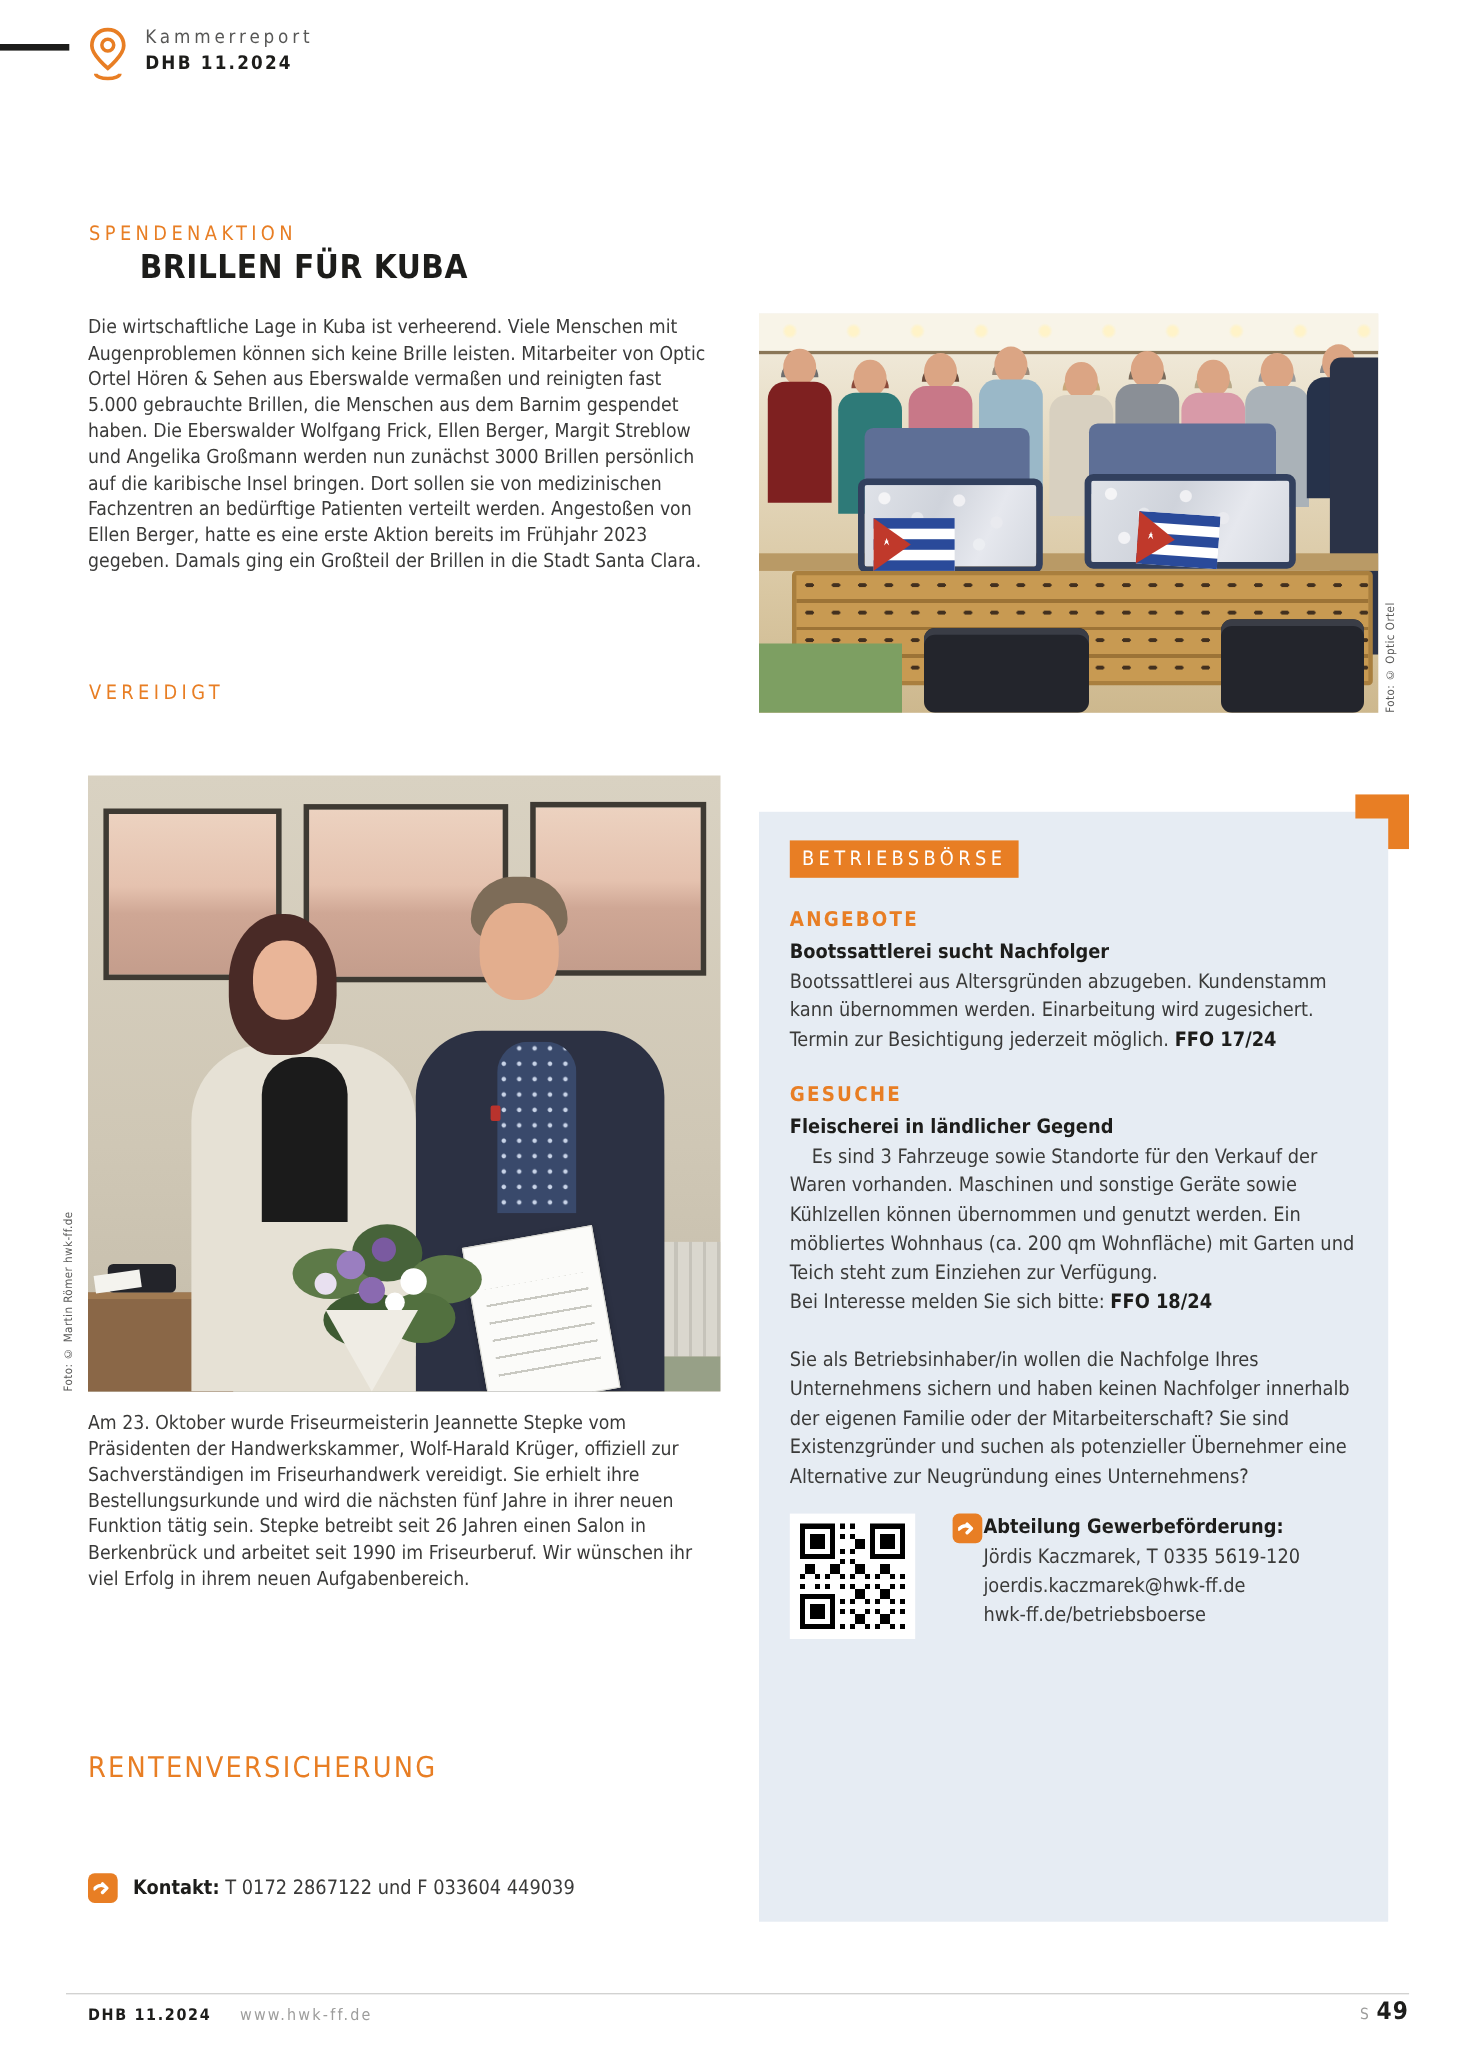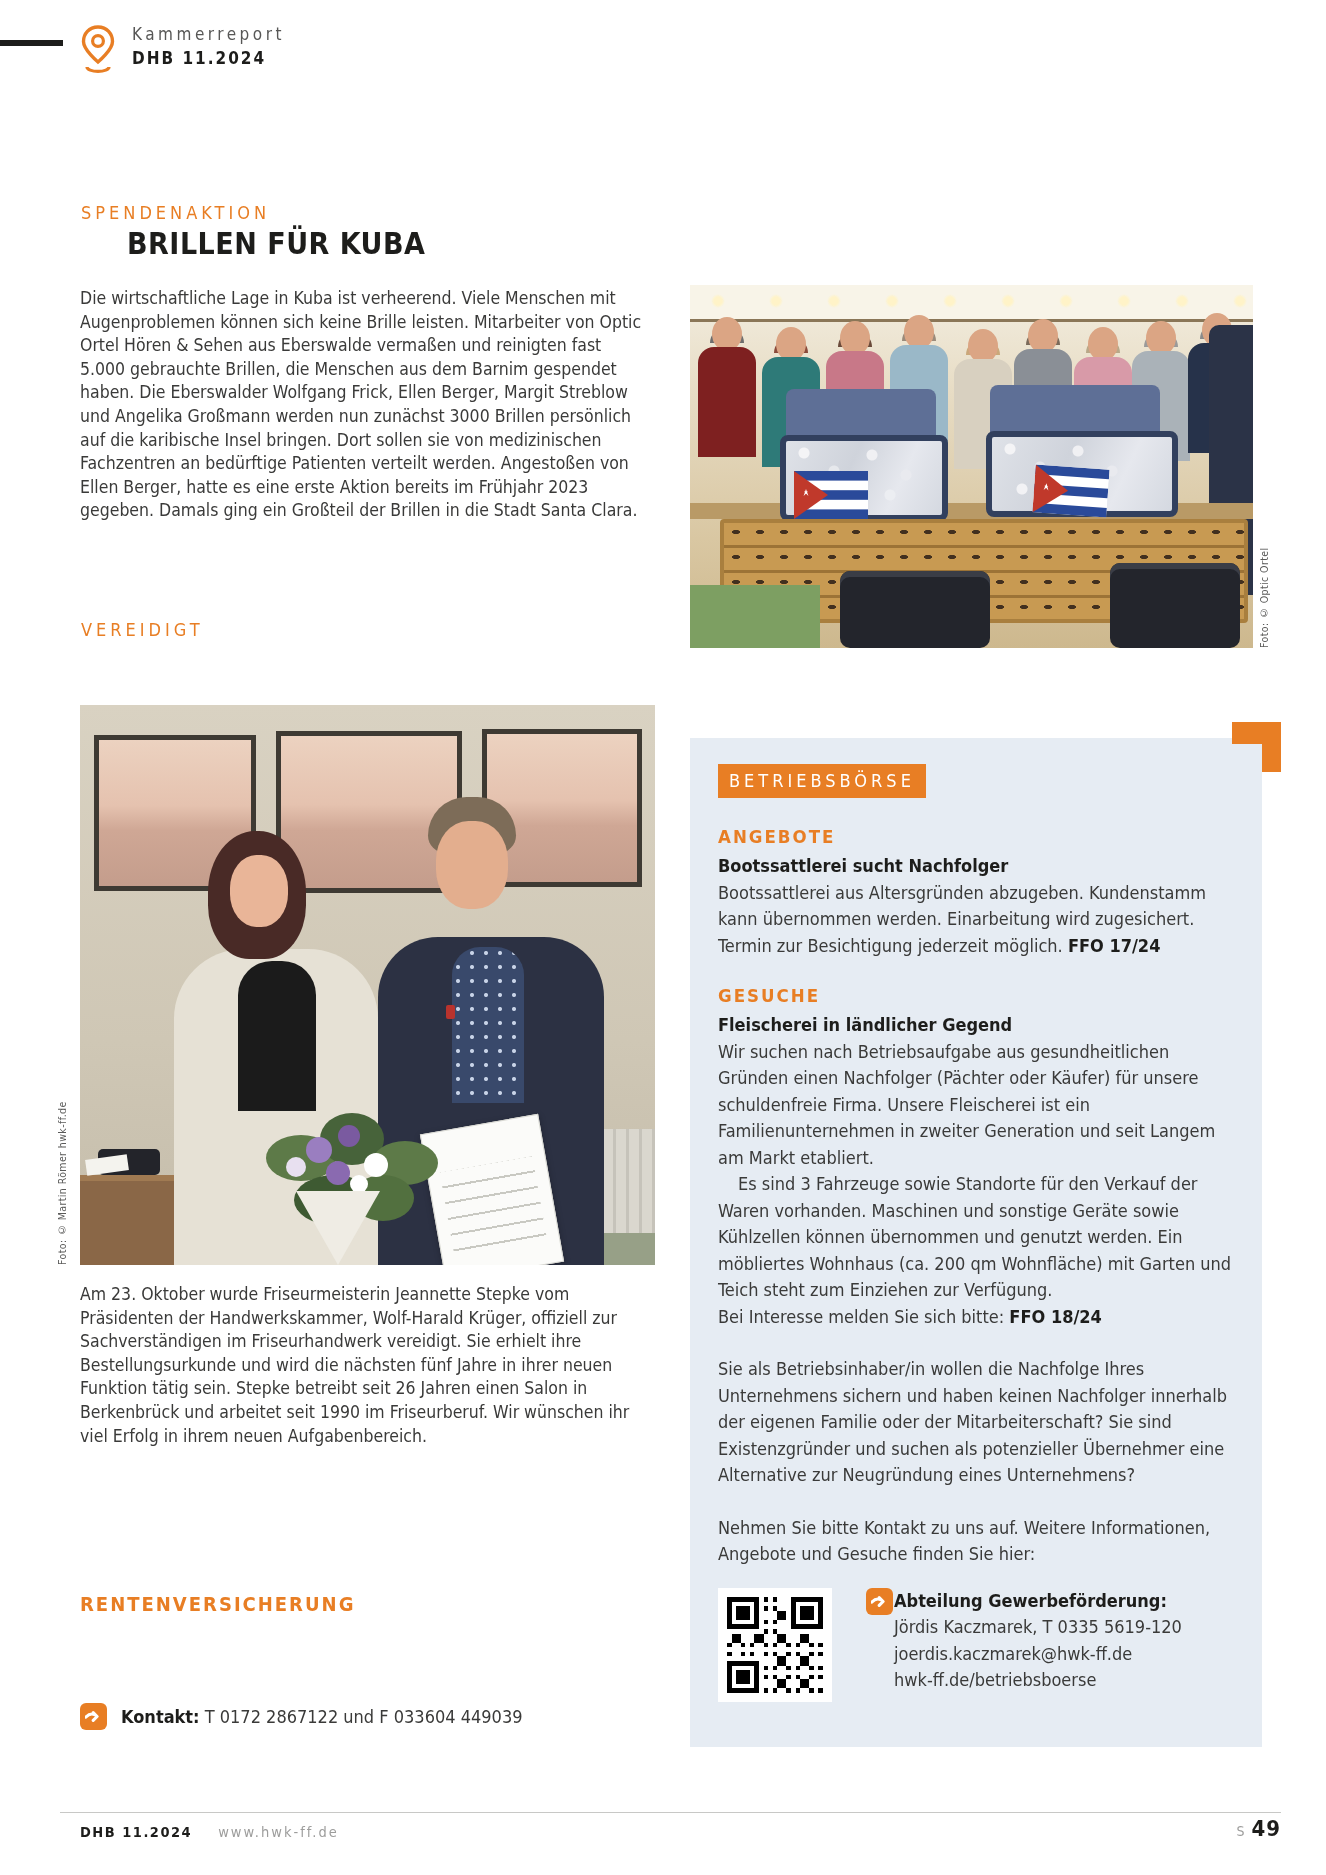--- a/index.html
+++ b/index.html
@@ -10,21 +10,21 @@
   
   .topline{left:0;top:40px;width:63px;height:6px;background:#1d1d1b;}
   .brand{left:74px;top:24px;display:flex;gap:10px;}
   .brand-kicker{font-size:17px;letter-spacing:3.5px;color:#575756;}
   .brand-issue{font-size:17px;letter-spacing:2px;color:#1d1d1b;font-weight:bold;margin-top:4px;}
 
   
   .kicker{color:#E87E24;font-size:18px;letter-spacing:4px;}
   .h1{color:#1d1d1b;font-size:30px;font-weight:bold;letter-spacing:0.5px;}
   .body-txt{font-size:17.5px;line-height:23.6px;color:#3a3a39;}
-  .subhead-orange{color:#E87E24;font-size:20px;font-weight:bold;letter-spacing:2px;}
+  .subhead-orange{color:#E87E24;font-size:26px;font-weight:normal;letter-spacing:2px;}
 
   
   .photo{overflow:hidden;background:#d8cdb6;}
   .credit{font-size:10.5px;color:#5a5a59;letter-spacing:0.4px;
           writing-mode:vertical-rl;transform:rotate(180deg);white-space:nowrap;}
 
   
   .photo1{background:linear-gradient(#f3eee1 0%,#e7dcc4 30%,#d9c7a2 70%,#cdb88e 100%);}
   .p1-ceiling{position:absolute;left:0;top:0;width:100%;height:34px;
     background:#f8f4e8;border-bottom:3px solid #8a7657;}
@@ -267,26 +267,24 @@
 
   <div class="abs bluebox">
     <div class="badge">BETRIEBSBÖRSE</div>
 
     <p class="box-head">ANGEBOTE</p>
     <p class="box-txt box-title">Bootssattlerei sucht Nachfolger</p>
     <p class="box-txt"><span>Bootssattlerei aus Altersgründen abzugeben. Kundenstamm kann übernommen werden. Einarbeitung wird zugesichert. Termin zur Besichtigung jederzeit möglich. </span><span class="bold">FFO 17/24</span></p>
 
     <p class="box-head gap26">GESUCHE</p>
     <p class="box-txt box-title">Fleischerei in ländlicher Gegend</p>
-    <p class="box-txt">Wir suchen nach Betriebsaufgabe aus gesundheitlichen Gründen einen Nachfolger (Pächter oder Käufer) für unsere schuldenfreie Firma. Unsere Fleischerei ist ein Familienunternehmen in zweiter Generation und seit Langem am Markt etabliert.</p>
     <p class="box-txt indent">Es sind 3 Fahrzeuge sowie Standorte für den Verkauf der Waren vorhanden. Maschinen und sonstige Geräte sowie Kühlzellen können übernommen und genutzt werden. Ein möbliertes Wohnhaus (ca. 200 qm Wohnfläche) mit Garten und Teich steht zum Einziehen zur Verfügung.</p>
     <p class="box-txt"><span>Bei Interesse melden Sie sich bitte: </span><span class="bold">FFO 18/24</span></p>
 
     <p class="box-txt gap26">Sie als Betriebsinhaber/in wollen die Nachfolge Ihres Unternehmens sichern und haben keinen Nachfolger innerhalb der eigenen Familie oder der Mitarbeiterschaft? Sie sind Existenzgründer und suchen als potenzieller Übernehmer eine Alternative zur Neugründung eines Unternehmens?</p>
-    <p class="box-txt gap26">Nehmen Sie bitte Kontakt zu uns auf. Weitere Informationen, Angebote und Gesuche finden Sie hier:</p>
 
     <div class="contact-row">
       <div class="qr-tile">
         <svg id="qr-svg" width="96" height="96" viewBox="0 0 21 21" shape-rendering="crispEdges">
             <rect width="21" height="21" fill="#fff"></rect>
             <rect x="8" y="0" width="1" height="1" fill="#000"></rect>
             <rect x="10" y="0" width="1" height="1" fill="#000"></rect>
             <rect x="8" y="2" width="1" height="1" fill="#000"></rect>
             <rect x="10" y="2" width="1" height="1" fill="#000"></rect>
             <rect x="11" y="3" width="1" height="1" fill="#000"></rect>

